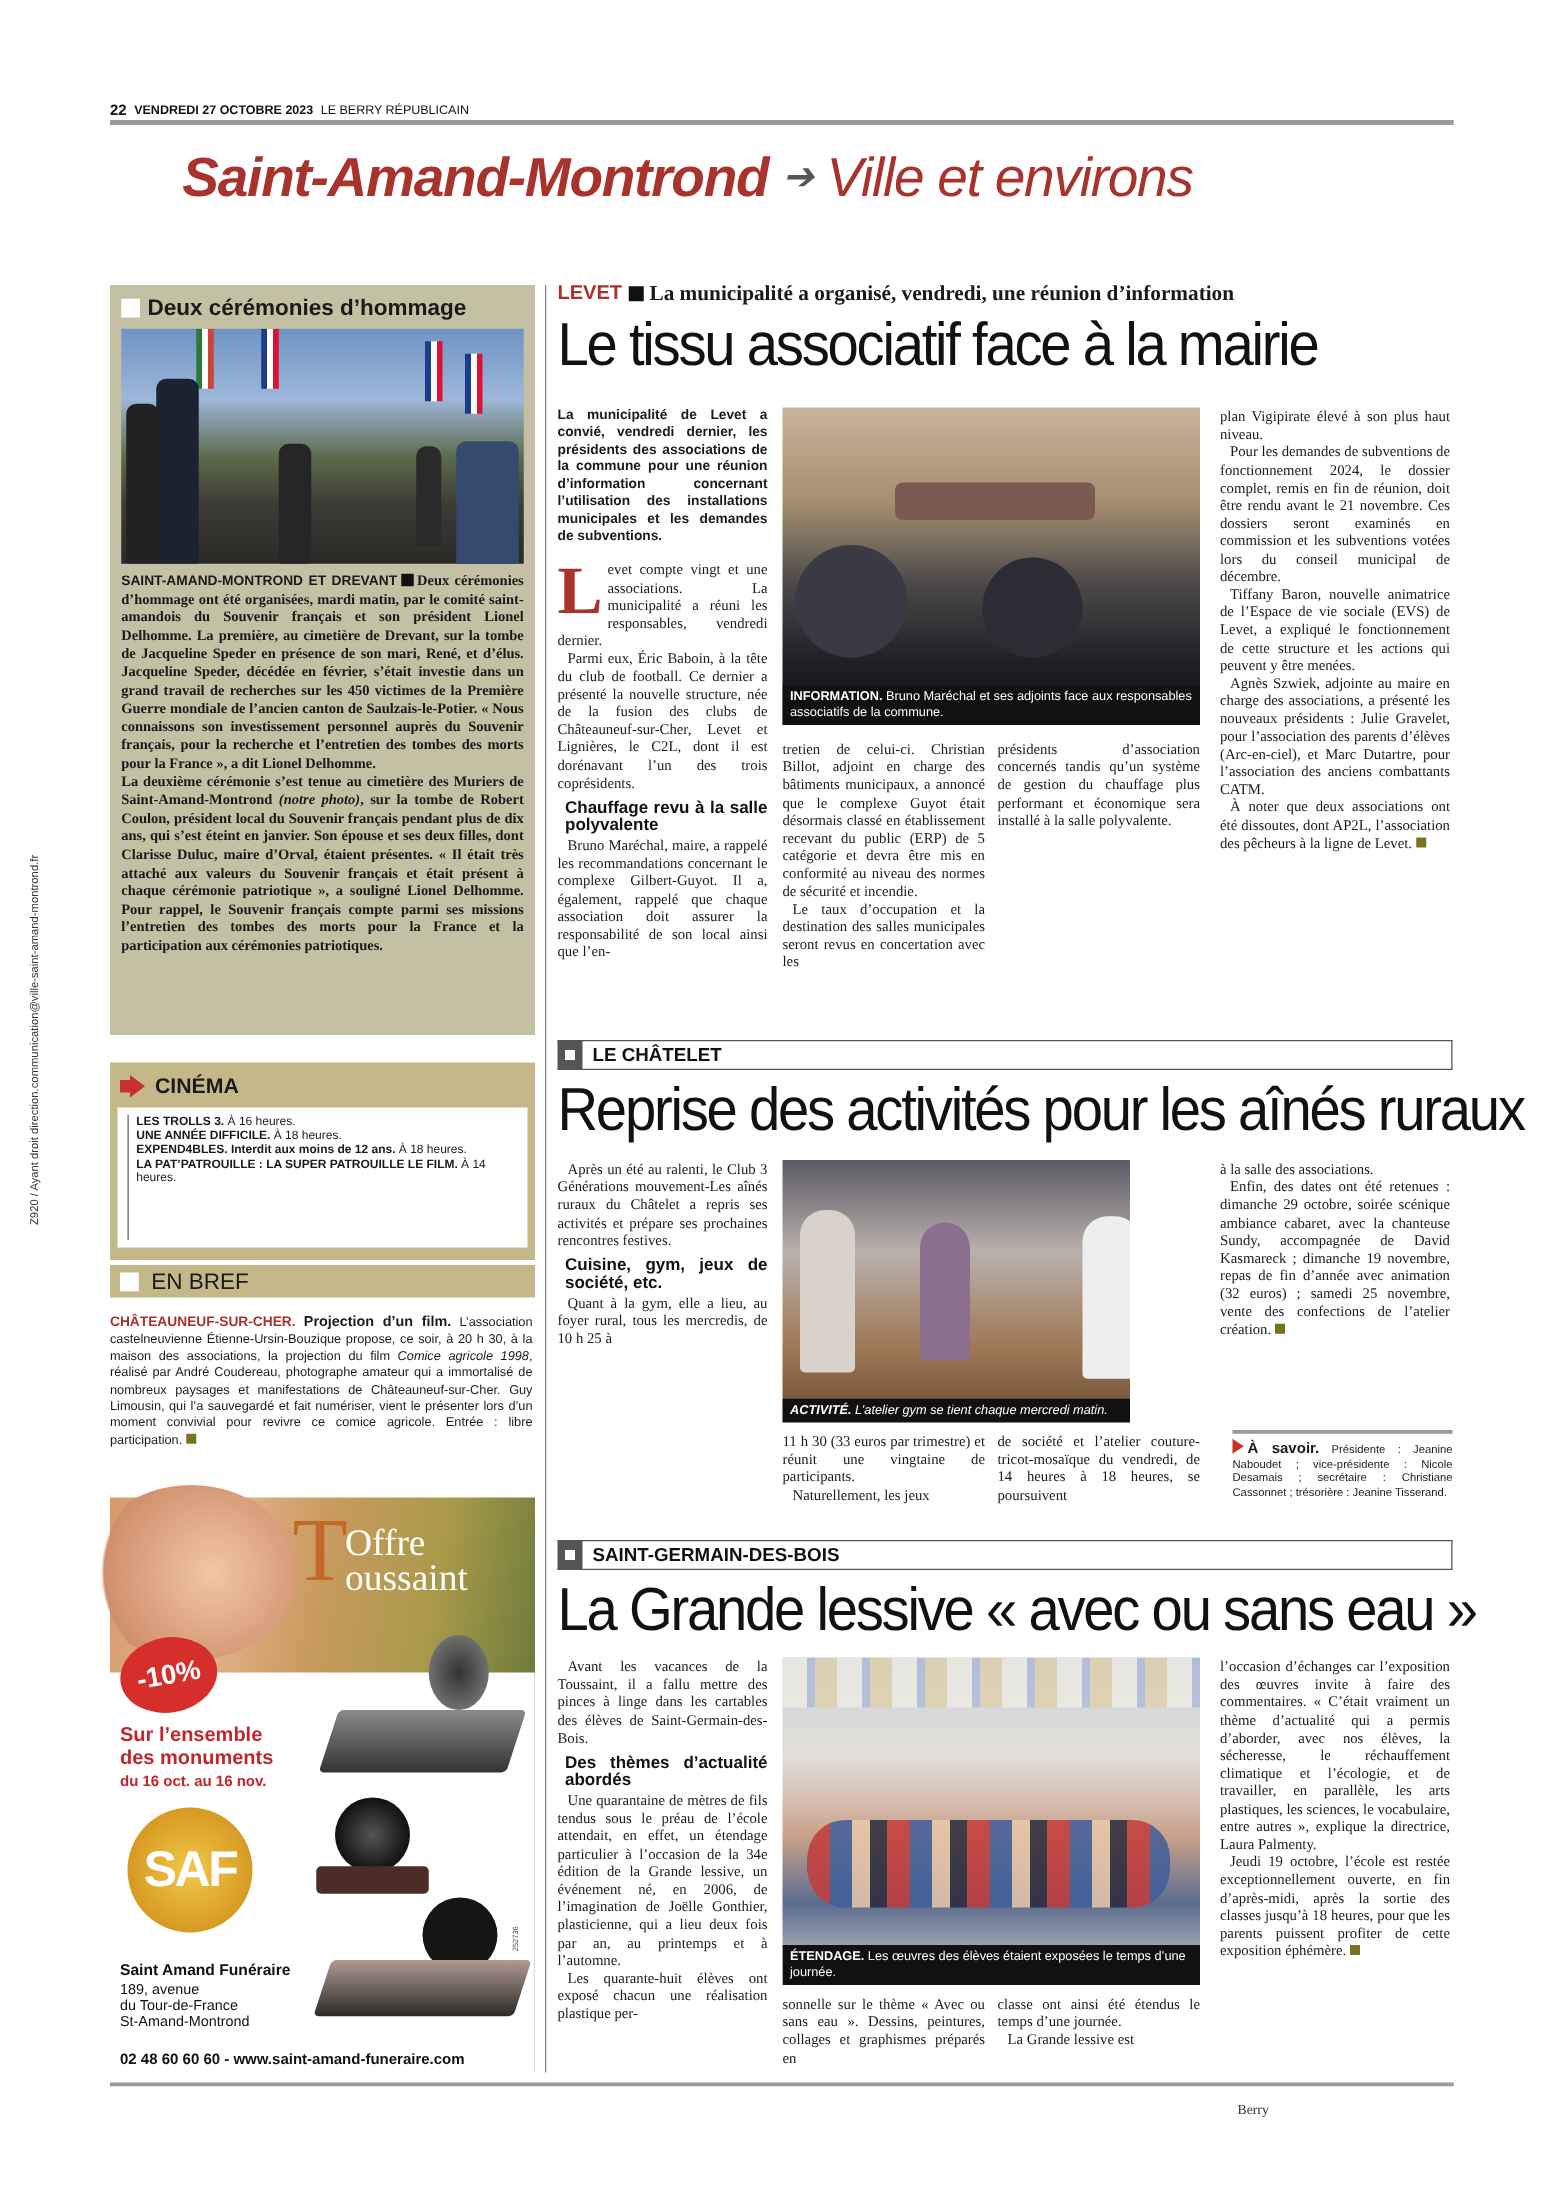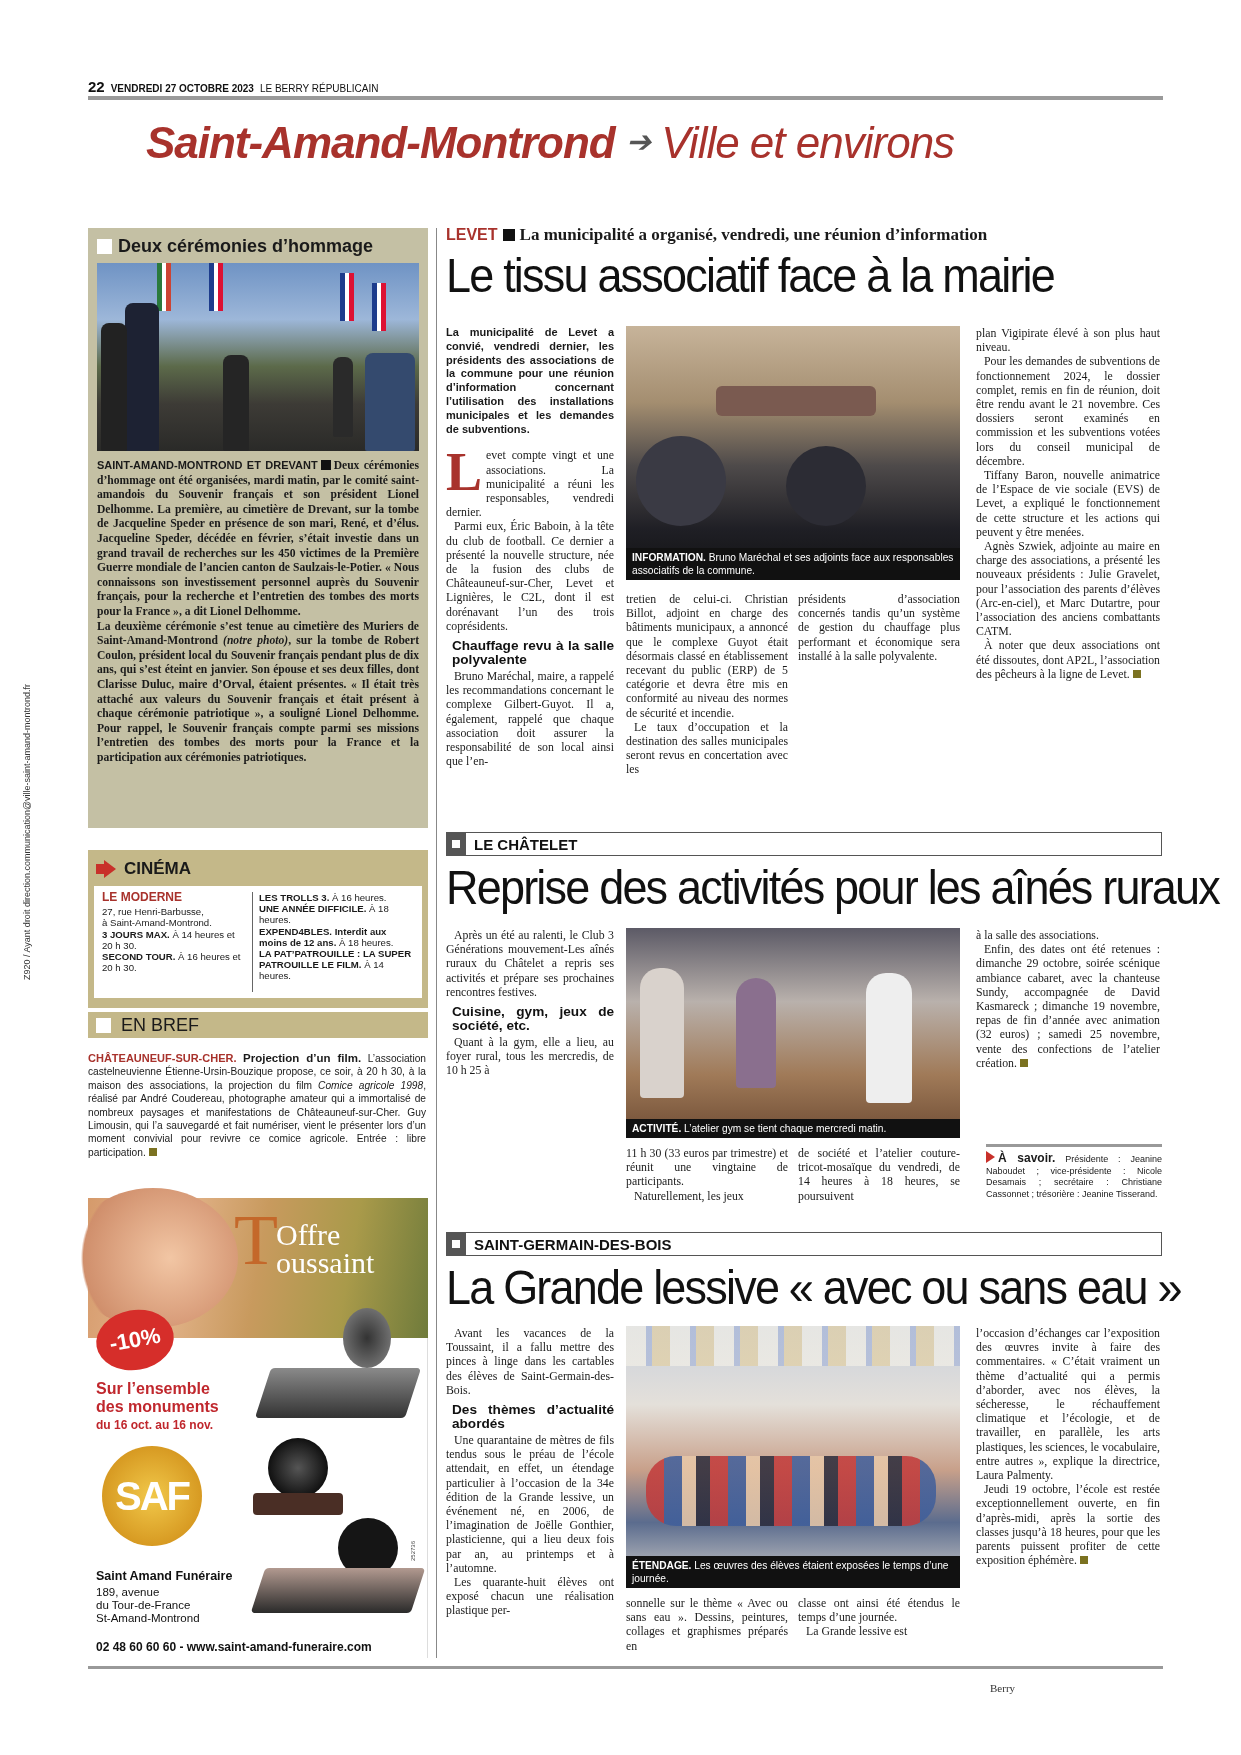--- a/index.html
+++ b/index.html
@@ -1,21 +1,21 @@
 <!DOCTYPE html>
 <html><head>
 <meta charset="utf-8">
 <style>
   * { box-sizing: border-box; margin: 0; padding: 0; }
   html, body { width: 1241px; height: 1755px; background: #ffffff; overflow: hidden; }
   body { position: relative; font-family: "DejaVu Serif", serif; color: #1a1a1a; }
 
   
   .folio { position: absolute; left: 88px; top: 78px; width: 1075px; height: 22px; border-bottom: 4px solid #9a9a9a; font-family: "Liberation Sans", sans-serif; font-size: 10px; font-weight: bold; color:#111; display:flex; align-items:flex-end; padding-bottom:2px; gap:6px; }
-  .folio .pnum { font-size: 15px; font-weight: 900; line-height: 1; }
+  .folio .pnum { font-size: 12px; font-weight: 900; line-height: 1; }
   .folio .pub { font-weight: normal; }
 
   .section-title { position: absolute; top: 118px; left: 0; width: 1100px; text-align: center; font-family: "Liberation Sans", sans-serif; font-size: 44px; letter-spacing: -1px; font-style: italic; }
   .section-title .city { color: #a8322c; font-weight: bold; }
   .section-title .arrow { color: #555; font-size: 30px; vertical-align: 6px; }
   .section-title .sub { color: #a8322c; font-weight: normal; }
 
   .side-label { position: absolute; left: 22px; top: 980px; transform: rotate(-90deg); transform-origin: left top; font-family: "Liberation Sans", sans-serif; font-size: 9px; color:#333; white-space: nowrap; }
 
   
@@ -129,27 +129,20 @@
     <span>La deuxième cérémonie s’est tenue au cimetière des Muriers de Saint-Amand-Montrond </span><i>(notre photo)</i><span>, sur la tombe de Robert Coulon, président local du Souvenir français pendant plus de dix ans, qui s’est éteint en janvier. Son épouse et ses deux filles, dont Clarisse Duluc, maire d’Orval, étaient présentes. « Il était très attaché aux valeurs du Souvenir français et était présent à chaque cérémonie patriotique », a souligné Lionel Delhomme. Pour rappel, le Souvenir français compte parmi ses missions l’entretien des tombes des morts pour la France et la participation aux cérémonies patriotiques.</span>
   </div>
 </div>
 
 <div class="box-cinema">
   <div class="cinema-head">
     <span class="red-arrow"></span>
     <span>CINÉMA</span>
   </div>
   <div class="cinema-body">
-    <div class="cinema-col1">
-      <div class="cinema-venue">LE MODERNE</div>
-      <div>27, rue Henri-Barbusse,</div>
-      <div>à Saint-Amand-Montrond.</div>
-      <div><span class="b">3 JOURS MAX.</span><span> À 14 heures et 20 h 30.</span></div>
-      <div><span class="b">SECOND TOUR.</span><span> À 16 heures et 20 h 30.</span></div>
-    </div>
     <div class="cinema-col2">
       <div><span class="b">LES TROLLS 3.</span><span> À 16 heures.</span></div>
       <div><span class="b">UNE ANNÉE DIFFICILE.</span><span> À 18 heures.</span></div>
       <div><span class="b">EXPEND4BLES. Interdit aux moins de 12 ans.</span><span> À 18 heures.</span></div>
       <div><span class="b">LA PAT’PATROUILLE : LA SUPER PATROUILLE LE FILM.</span><span> À 14 heures.</span></div>
     </div>
   </div>
 </div>
 
 <div class="box-bref">
@@ -241,21 +234,21 @@
   <span>LE CHÂTELET</span>
 </div>
 <div class="headline" style="top:860px;">Reprise des activités pour les aînés ruraux</div>
 
 <div class="col" style="left:446px;top:928px;width:168px;">
   <p>Après un été au ralenti, le Club 3 Générations mouvement-Les aînés ruraux du Châtelet a repris ses activités et prépare ses prochaines rencontres festives.</p>
   <div class="intertitle">Cuisine, gym, jeux de société, etc.</div>
   <p>Quant à la gym, elle a lieu, au foyer rural, tous les mercredis, de 10 h 25 à</p>
 </div>
 
-<div class="article-photo" style="left:626px;top:928px;width:334px;height:210px;background:linear-gradient(180deg,#5c5a66 0%,#b9b1ac 35%,#a07a58 70%,#6e4c34 100%);">
+<div class="article-photo" style="left:626px;top:928px;width:278px;height:210px;background:linear-gradient(180deg,#5c5a66 0%,#b9b1ac 35%,#a07a58 70%,#6e4c34 100%);font-style:italic;">
   <div style="position:absolute;left:14px;top:40px;width:44px;height:130px;border-radius:20px 20px 4px 4px;background:#d9d2cc;"></div>
   <div style="position:absolute;left:110px;top:50px;width:40px;height:110px;border-radius:20px 20px 4px 4px;background:#8a6f8e;"></div>
   <div style="position:absolute;left:240px;top:45px;width:46px;height:130px;border-radius:20px 20px 4px 4px;background:#eeeeee;"></div>
   <div class="caption">
     <b>ACTIVITÉ.</b><span> L’atelier gym se tient chaque mercredi matin.</span>
   </div>
 </div>
 
 <div class="col" style="left:626px;top:1146px;width:162px;">
   <div>11 h 30 (33 euros par trimestre) et réunit une vingtaine de participants.</div>

